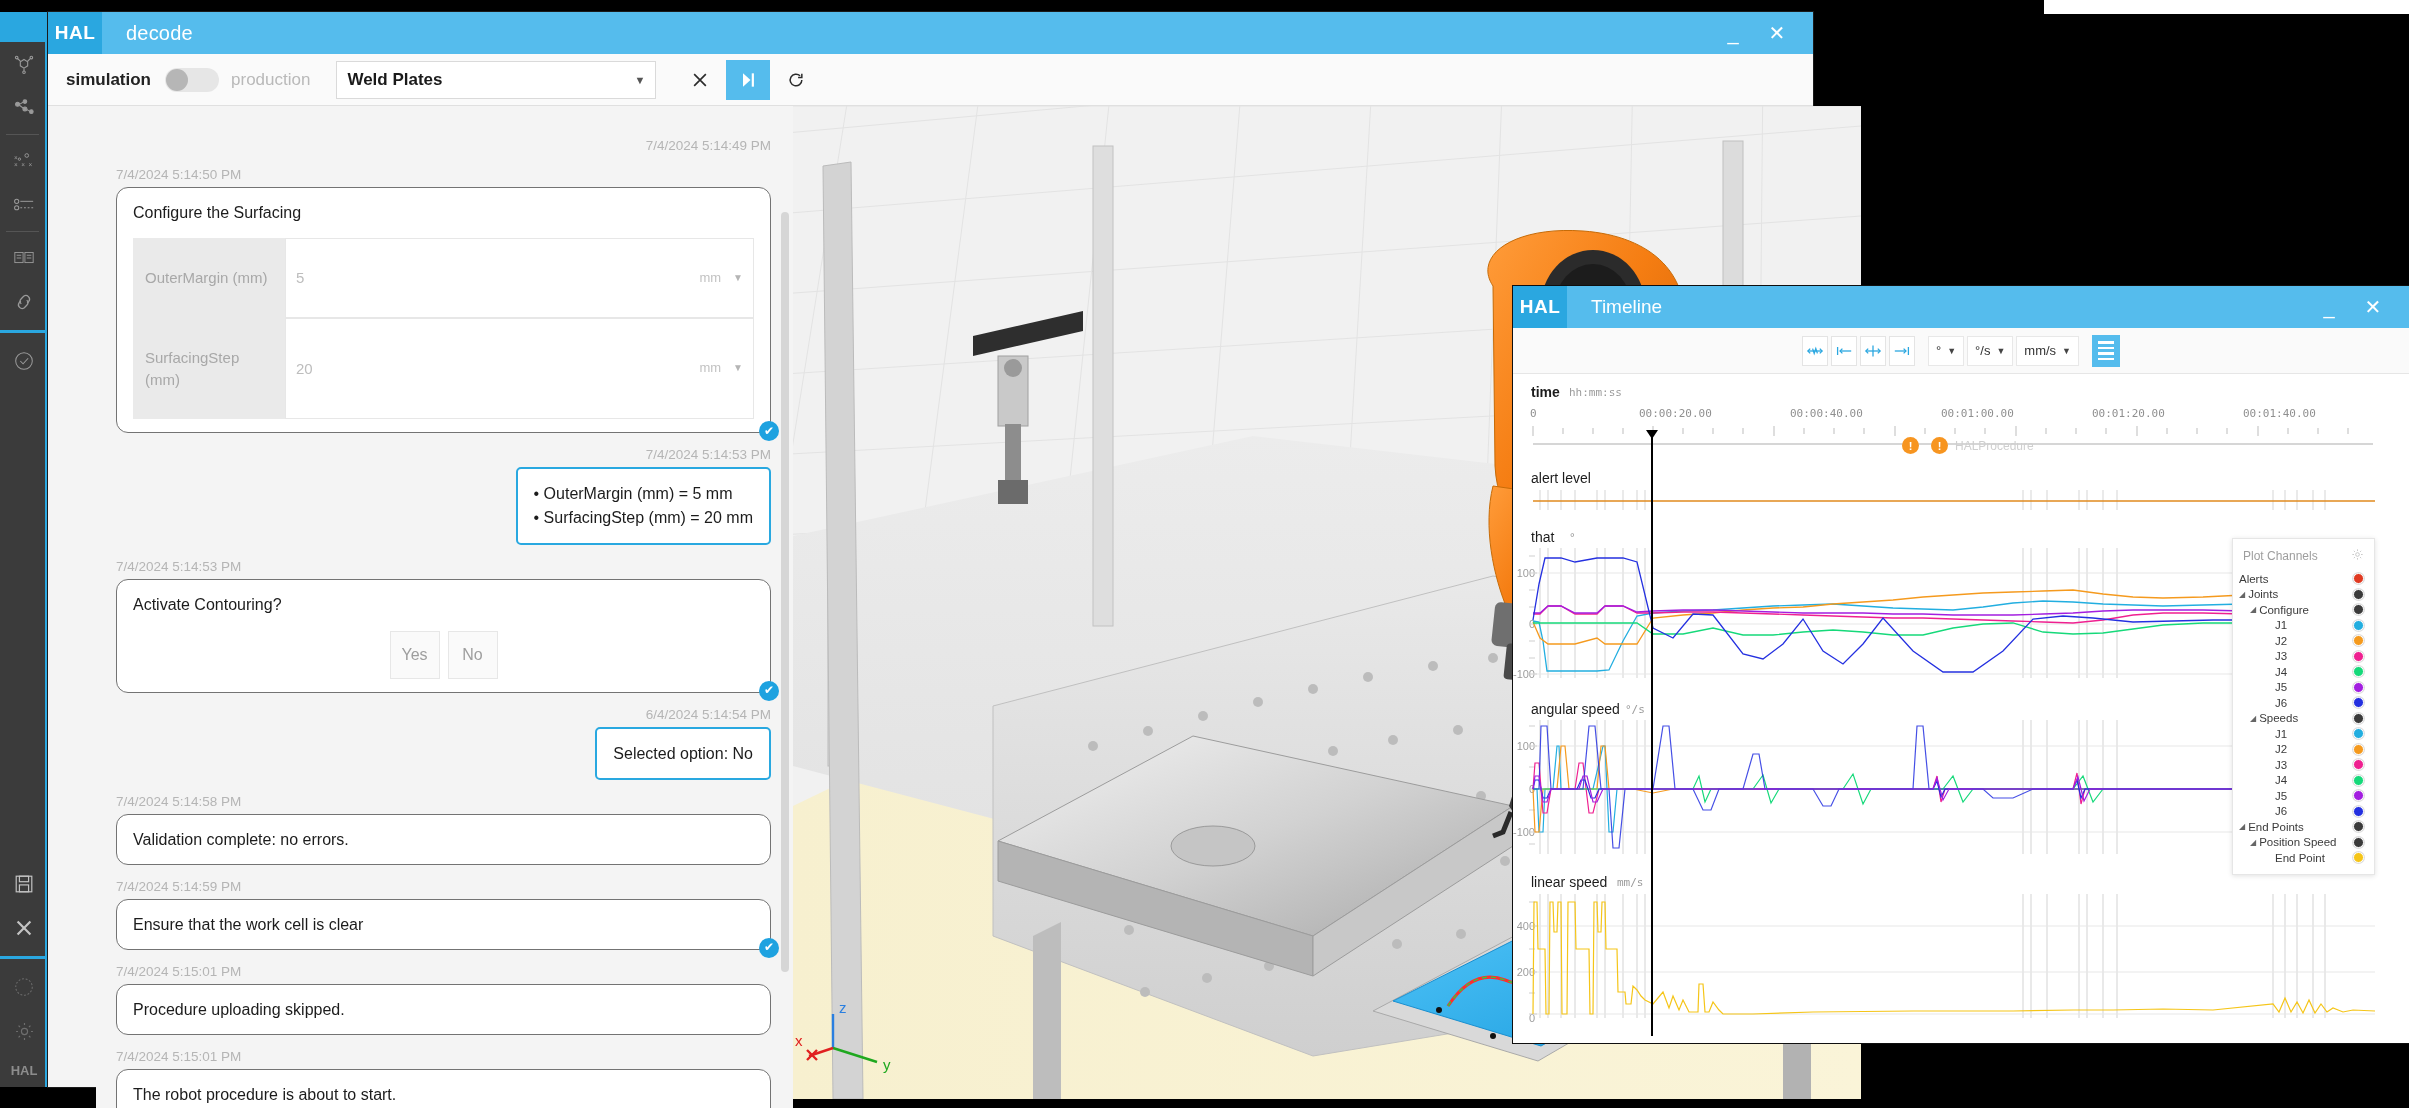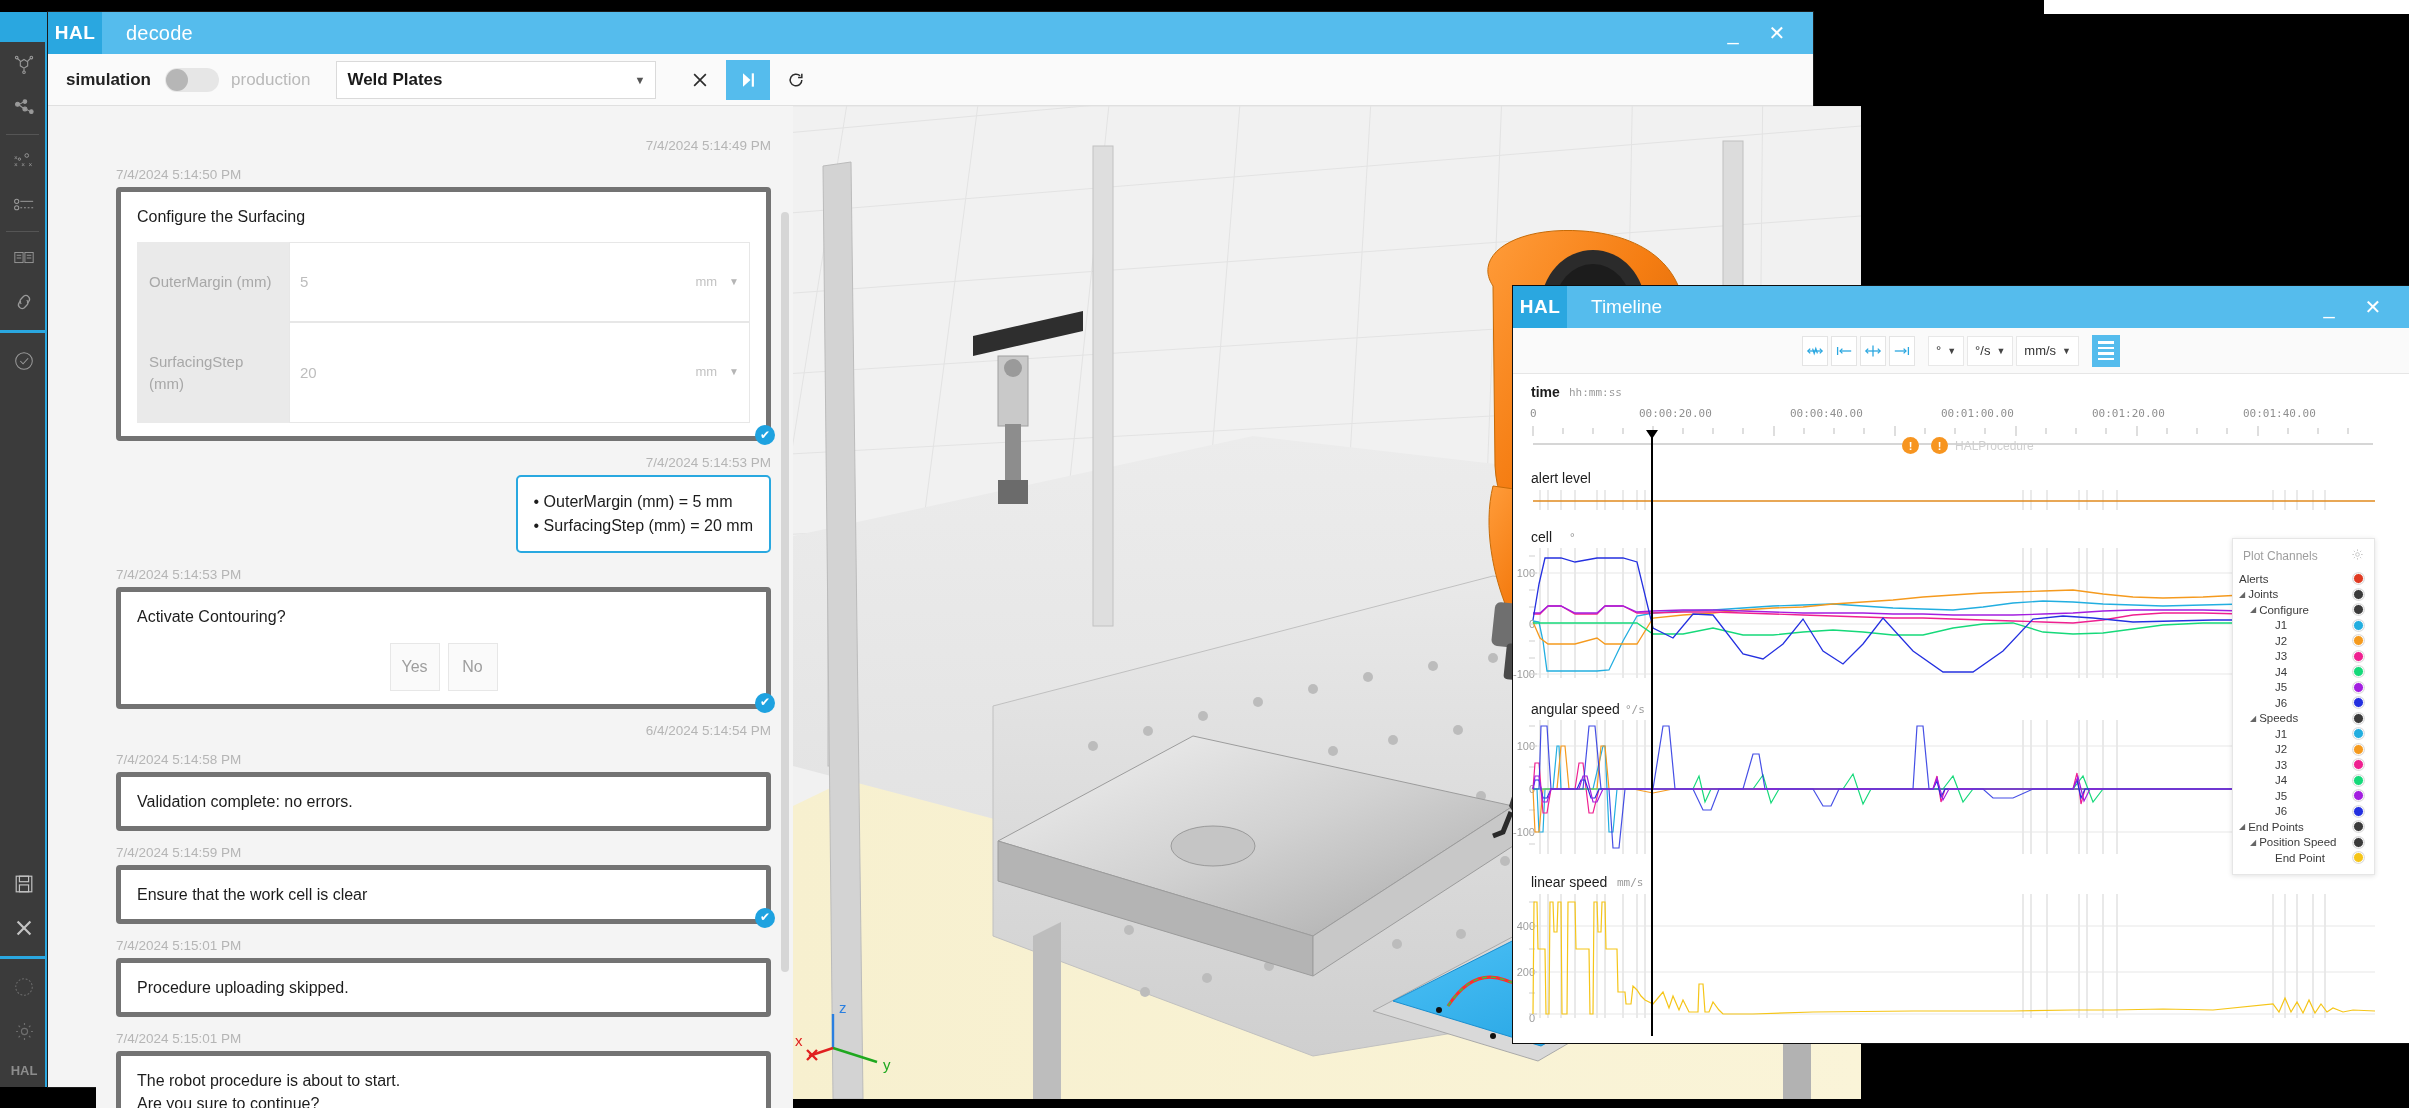--- a/index.html
+++ b/index.html
@@ -41,21 +41,21 @@
   .tool-btns { display:flex; align-items:center; margin-left:22px; gap:4px; }
   .tool-btn { width:44px; height:40px; display:flex; align-items:center; justify-content:center; font-size:22px; color:#333; cursor:pointer; background:transparent; }
   .tool-btn.active { background:#55bced; color:#fff; }
 
   
   #chat-panel { position:absolute; left:48px; top:110px; width:697px; height:993px; background:#f4f4f4; overflow:hidden; }
   #chat-scroll { position:absolute; left:0; top:0; width:697px; height:993px; padding:16px 22px 10px 20px; }
   .msg-group { margin-bottom:14px; }
   .ts { font-size:13.5px; color:#b5b5b5; margin-bottom:5px; }
   .ts.right { text-align:right; }
-  .bubble { background:#fff; border:5px solid #737373; border-radius:4px; padding:13px 16px; font-size:16px; color:#1c1c1c; position:relative; line-height:1.45; }
+  .bubble { background:#fff; border:1px solid #737373; border-radius:12px; padding:13px 16px; font-size:16px; color:#1c1c1c; position:relative; line-height:1.45; }
   .bubble.user { border:2px solid #29a8e0; border-radius:5px; display:inline-block; }
   .row-right { display:flex; justify-content:flex-end; }
   .check { position:absolute; right:-9px; bottom:-9px; width:20px; height:20px; border-radius:50%; background:#1ea2e0; color:#fff;
            font-size:12px; display:flex; align-items:center; justify-content:center; }
   .card-title { font-size:16px; color:#1c1c1c; margin-bottom:14px; }
   .form-grid { display:grid; grid-template-columns:152px 1fr; }
   .fg-label { background:#eaeaea; color:#a8a8a8; font-size:15px; padding:29px 12px; display:flex; align-items:center; }
   .fg-input { border:1px solid #e7e7e7; background:#fff; color:#bdbdbd; font-size:15px; padding:9px 10px; display:flex; align-items:center; }
   .fg-input .unit { margin-left:auto; color:#c2c2c2; font-size:13px; }
   .fg-input .dd { margin-left:12px; color:#b5b5b5; font-size:10px; }
@@ -298,20 +298,23 @@
             <div class="yn-row">
               <div class="yn-btn">Yes</div>
               <div class="yn-btn">No</div>
             </div>
             <div class="check">✔</div>
           </div>
         </div>
 
         <div class="msg-group">
           <div class="ts right">6/4/2024 5:14:54 PM</div>
+          <div class="row-right">
+            <div class="bubble user">Selected option: No</div>
+          </div>
         </div>
 
         <div class="msg-group">
           <div class="ts">7/4/2024 5:14:58 PM</div>
           <div class="bubble">Validation complete: no errors.</div>
         </div>
 
         <div class="msg-group">
           <div class="ts">7/4/2024 5:14:59 PM</div>
           <div class="bubble">
@@ -684,21 +687,21 @@
             <path d="M604 4 V24"></path>
           <path d="M760 4 V24"></path>
             <path d="M772 4 V24"></path>
             <path d="M784 4 V24"></path>
             <path d="M800 4 V24"></path>
             <path d="M812 4 V24"></path>
         </g>
         <path d="M20 15 H862" stroke="#e08a1e" stroke-width="1.6" fill="none"></path>
       </svg>
 
-      <div class="tl-plot-label" style="left:18px;top:155px;">cell</div>
+      <div class="tl-plot-label" style="left:18px;top:155px;">that</div>
       <div class="tl-plot-label tl-plot-unit" style="left:56px;top:157px;">°</div>
       <div class="ytick" style="left:-6px;top:193px;width:28px;">100</div>
       <div class="ytick" style="left:-6px;top:244px;width:28px;">0</div>
       <div class="ytick" style="left:-12px;top:294px;width:34px;">-100</div>
 
       <svg width="896" height="140" style="position:absolute;left:0;top:172px;">
 
         <g stroke="#d3d3d3" stroke-width="1">
           <path d="M27 2 V132"></path>
             <path d="M35 2 V132"></path>

